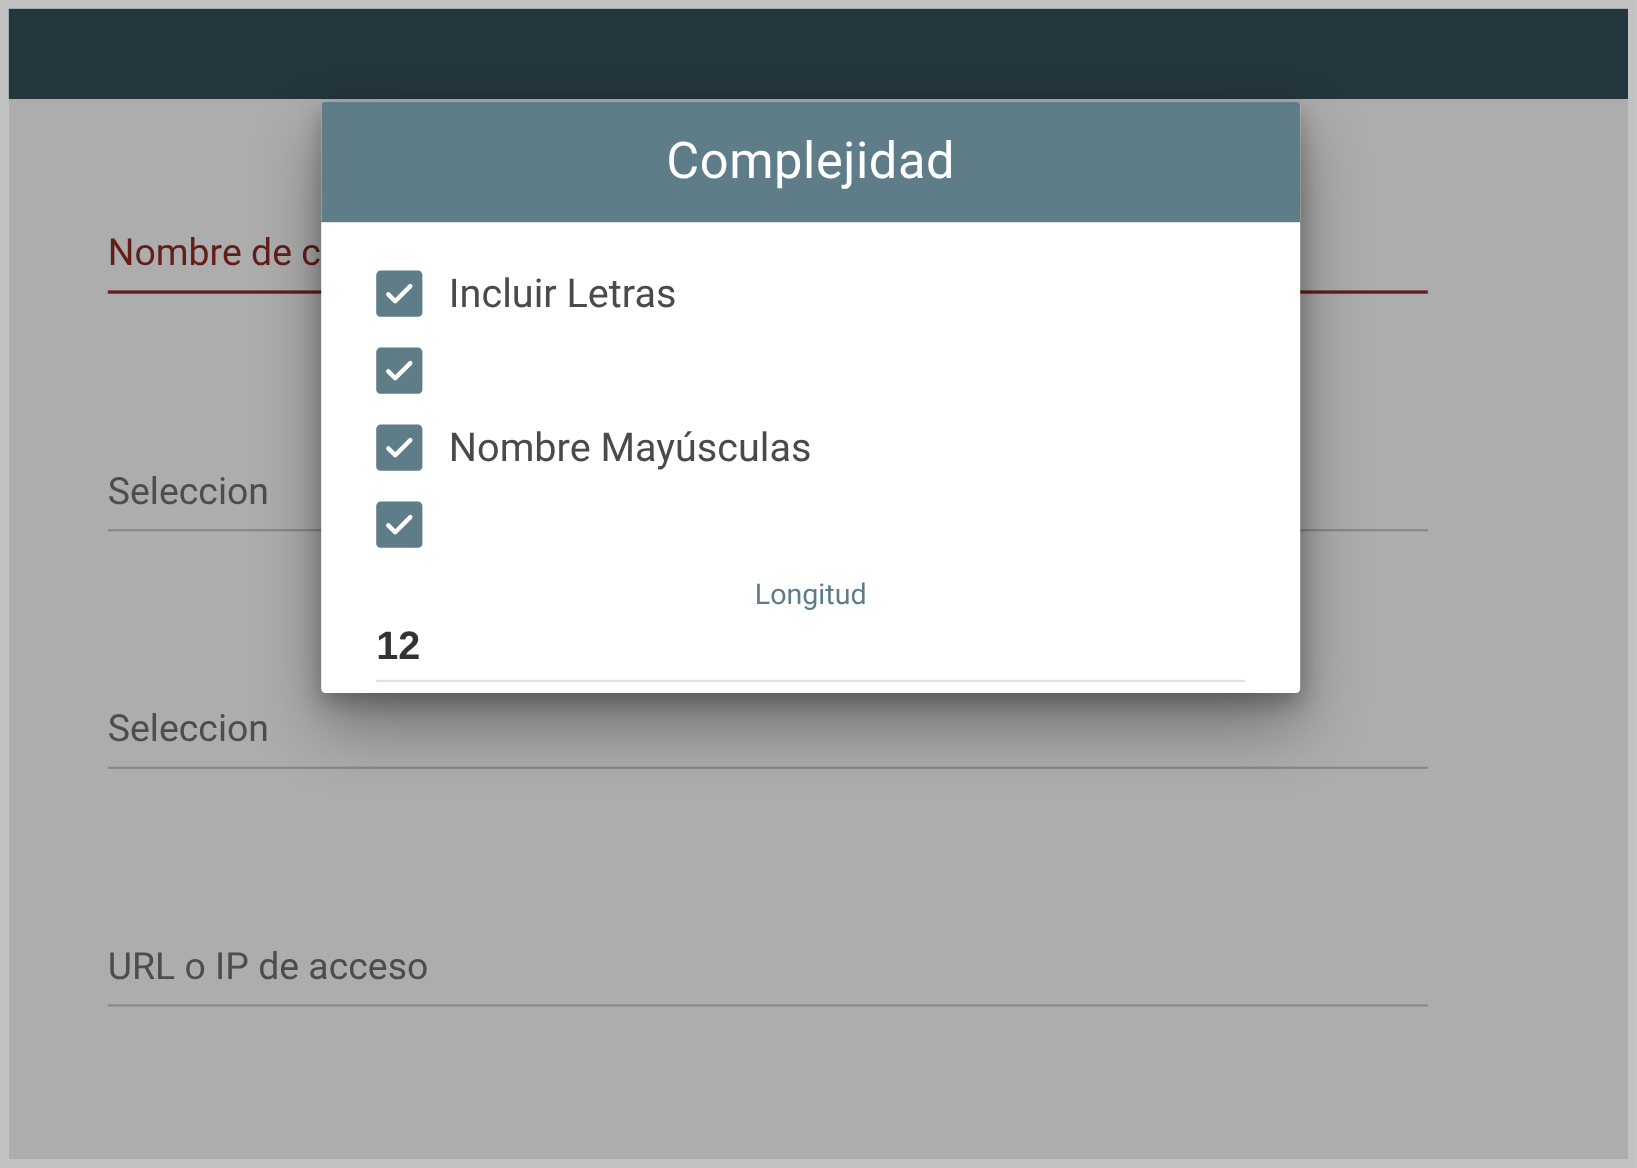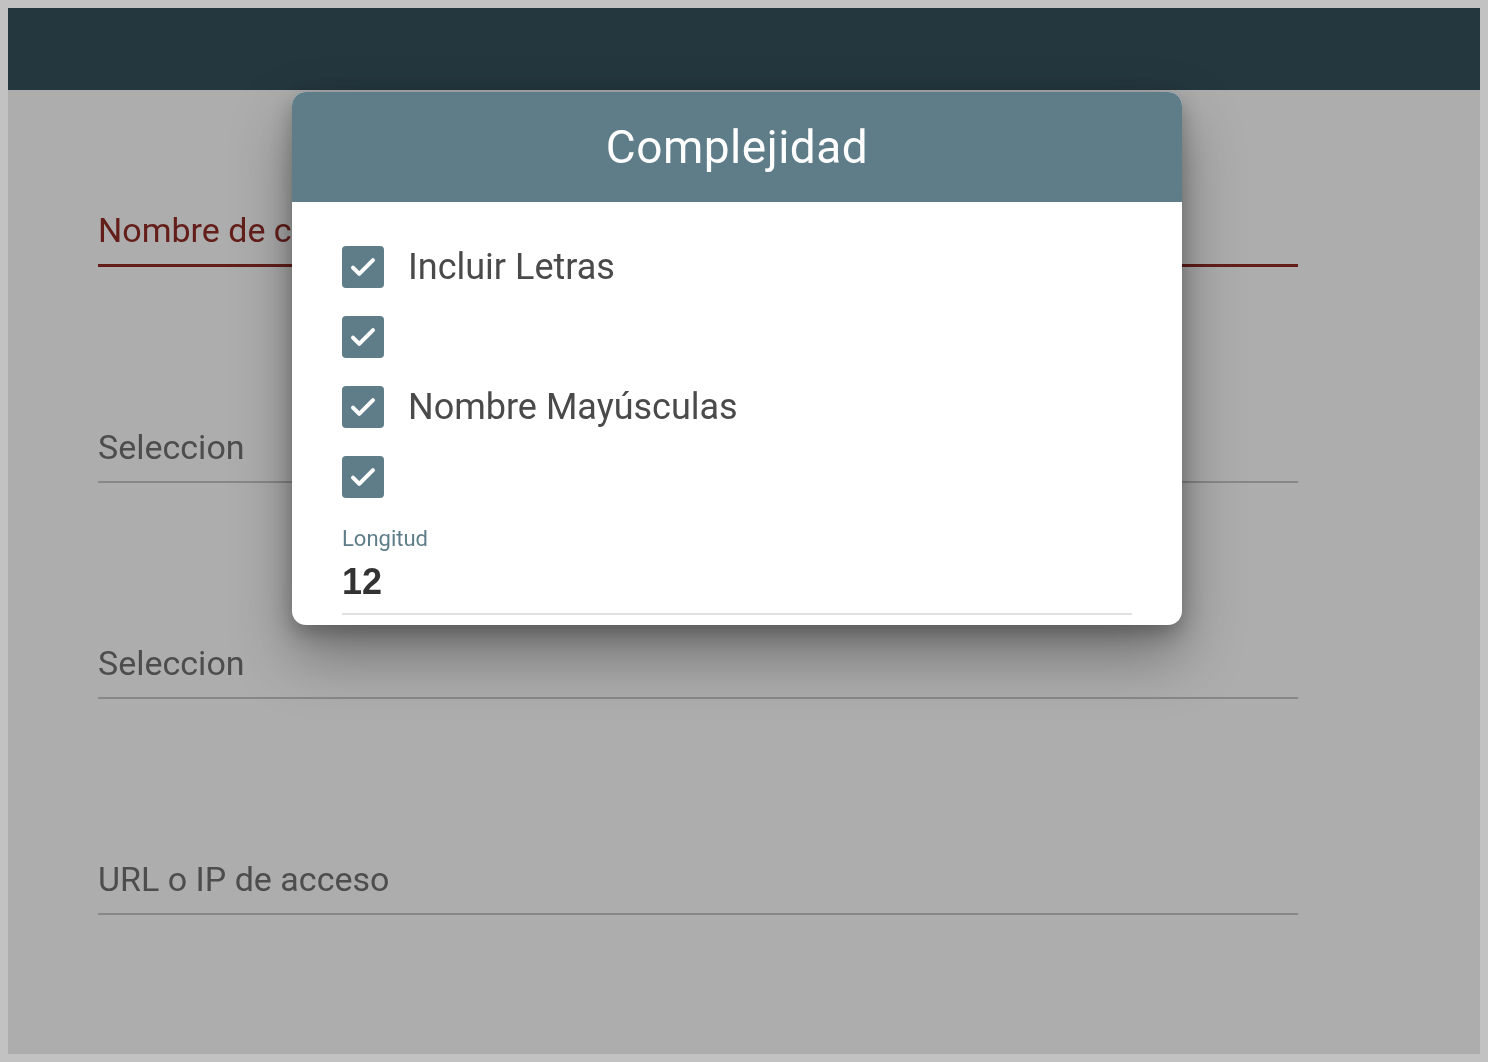--- a/index.html
+++ b/index.html
@@ -54,21 +54,21 @@
     background: rgba(0,0,0,0.28);
   }
 
   
   .dialog {
     position: absolute;
     top: 92px;
     left: 292px;
     width: 890px;
     background: #ffffff;
-    border-radius: 14px;
+    border-radius: 4px;
     box-shadow: 0 30px 60px rgba(0,0,0,0.35), 0 8px 20px rgba(0,0,0,0.25);
     overflow: hidden;
   }
   .dialog-header {
     background: #5e7d89;
     color: #ffffff;
     text-align: center;
     font-size: 46px;
     font-weight: 400;
     padding: 28px 0;
@@ -96,23 +96,24 @@
     flex-shrink: 0;
   }
   .checkbox svg { width: 30px; height: 30px; }
   .check-label {
     font-size: 36px;
     color: #4a4a4a;
   }
 
   .length-block { margin-top: 18px; }
   .length-label {
-    font-size: 22px;
+    font-size: 26px;
     color: #5e7d89;
     margin-bottom: 6px;
+    text-align: center;
   }
   .length-value {
     font-size: 36px;
     color: #333333;
     border: none;
     border-bottom: 2px solid #e0e0e0;
     width: 100%;
     padding: 4px 0 10px 0;
     outline: none;
     background: transparent;

